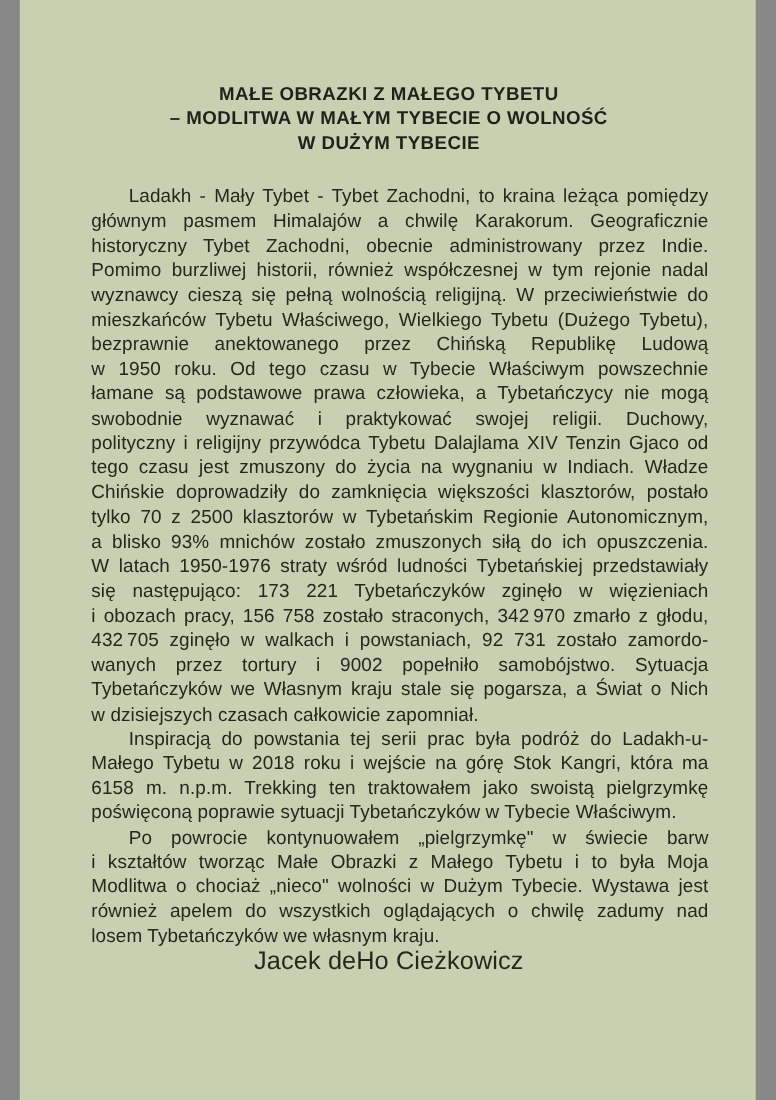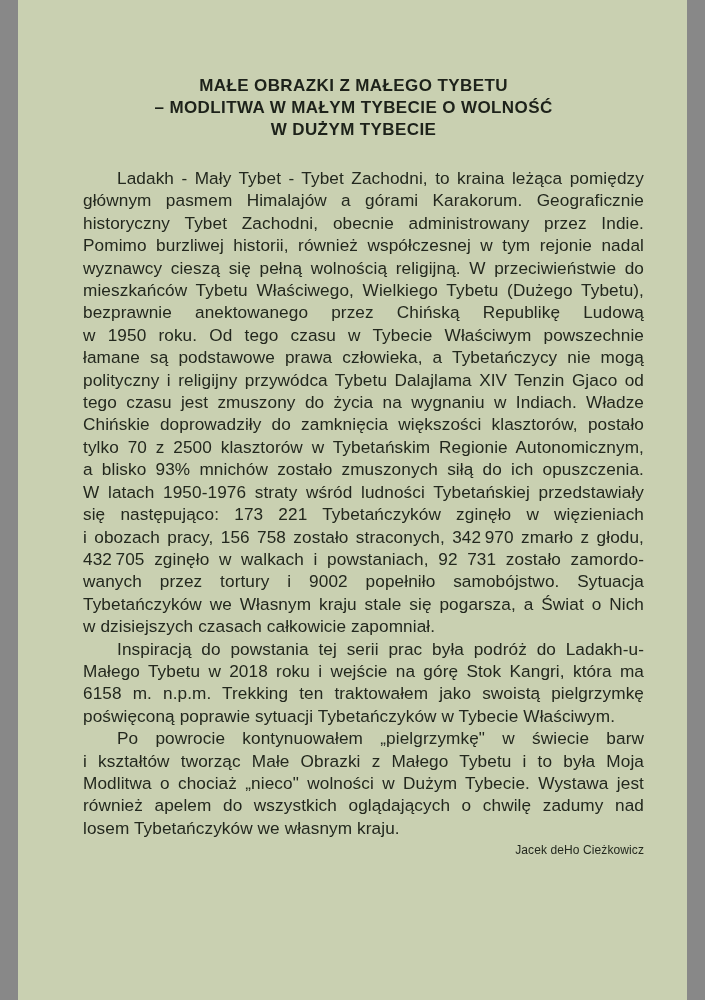--- a/index.html
+++ b/index.html
@@ -39,48 +39,49 @@
     letter-spacing: 0.1px;
     white-space: normal;
   }
   .line.para-first {
     text-indent: 34px;
   }
   .line.para-last {
     text-align-last: left;
   }
   .signature {
-    font-size: 12px;
+    font-size: 23px;
     line-height: 22.4px;
-    text-align: right;
+    text-align: center;
     letter-spacing: 0.1px;
   }
 </style>
 </head>
 <body>
 
 <div class="page">
 
   <header class="title-block">
     <div>MAŁE OBRAZKI Z MAŁEGO TYBETU</div>
     <div>– MODLITWA W MAŁYM TYBECIE O WOLNOŚĆ</div>
     <div>W DUŻYM TYBECIE</div>
   </header>
 
   <main class="body-block">
 
   <div class="line para-first">Ladakh - Mały Tybet - Tybet Zachodni, to kraina leżąca pomiędzy</div>
-      <div class="line">głównym pasmem Himalajów a górami Karakorum. Geograficznie</div>
+      <div class="line">głównym pasmem Himalajów a chwilę Karakorum. Geograficznie</div>
       <div class="line">historyczny Tybet Zachodni, obecnie administrowany przez Indie.</div>
       <div class="line">Pomimo burzliwej historii, również współczesnej w tym rejonie nadal</div>
       <div class="line">wyznawcy cieszą się pełną wolnością religijną. W przeciwieństwie do</div>
       <div class="line">mieszkańców Tybetu Właściwego, Wielkiego Tybetu (Dużego Tybetu),</div>
       <div class="line">bezprawnie anektowanego przez Chińską Republikę Ludową</div>
       <div class="line">w 1950 roku. Od tego czasu w Tybecie Właściwym powszechnie</div>
       <div class="line">łamane są podstawowe prawa człowieka, a Tybetańczycy nie mogą</div>
+      <div class="line">swobodnie wyznawać i praktykować swojej religii. Duchowy,</div>
       <div class="line">polityczny i religijny przywódca Tybetu Dalajlama XIV Tenzin Gjaco od</div>
       <div class="line">tego czasu jest zmuszony do życia na wygnaniu w Indiach. Władze</div>
       <div class="line">Chińskie doprowadziły do zamknięcia większości  klasztorów, postało</div>
       <div class="line">tylko 70 z 2500 klasztorów w Tybetańskim Regionie Autonomicznym,</div>
       <div class="line">a blisko 93% mnichów zostało zmuszonych siłą do ich opuszczenia.</div>
       <div class="line">W latach 1950-1976 straty wśród ludności Tybetańskiej przedstawiały</div>
       <div class="line">się następująco: 173 221 Tybetańczyków zginęło w więzieniach</div>
       <div class="line">i obozach pracy, 156 758 zostało straconych, 342 970 zmarło z głodu,</div>
       <div class="line">432 705 zginęło w walkach i powstaniach, 92 731 zostało zamordo-</div>
       <div class="line">wanych przez tortury i 9002 popełniło samobójstwo. Sytuacja</div>

